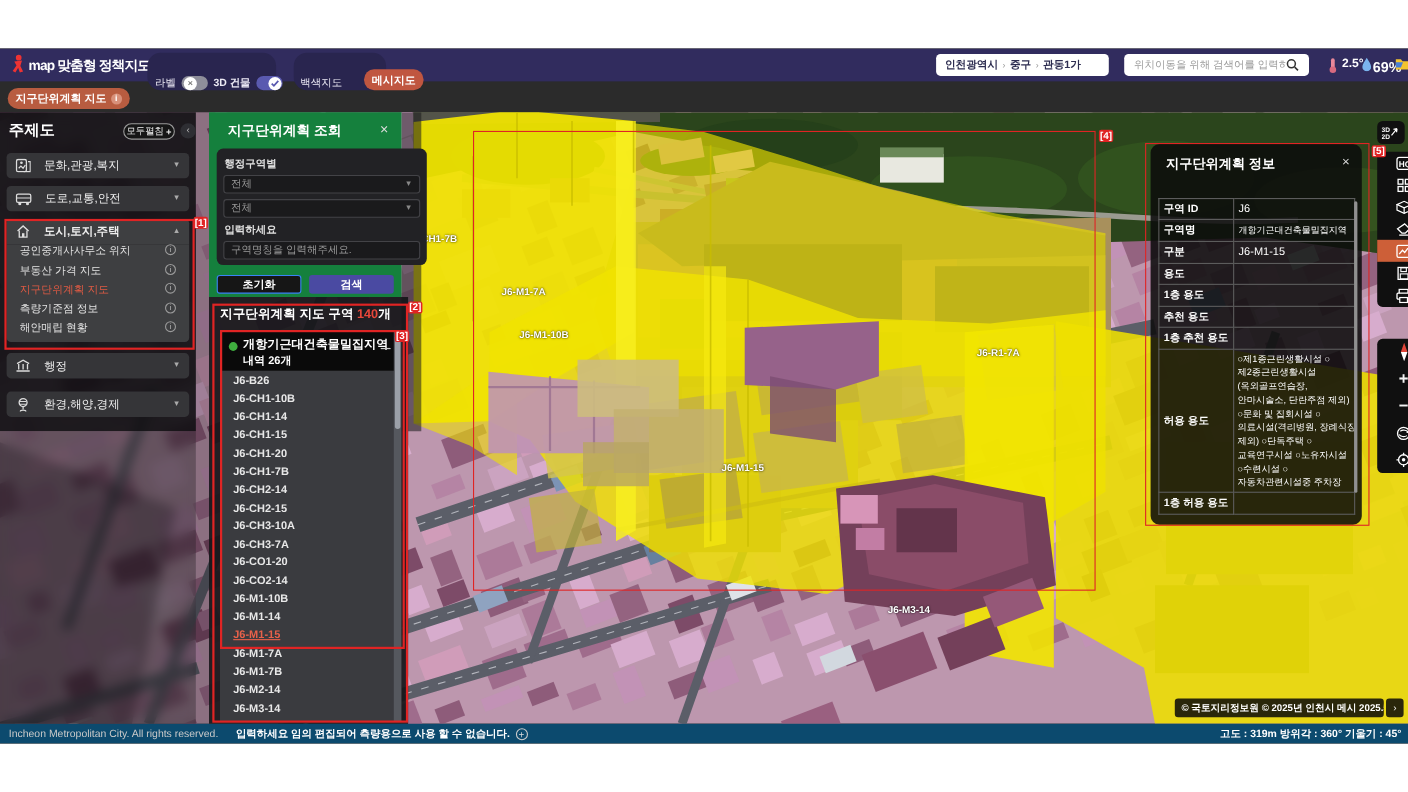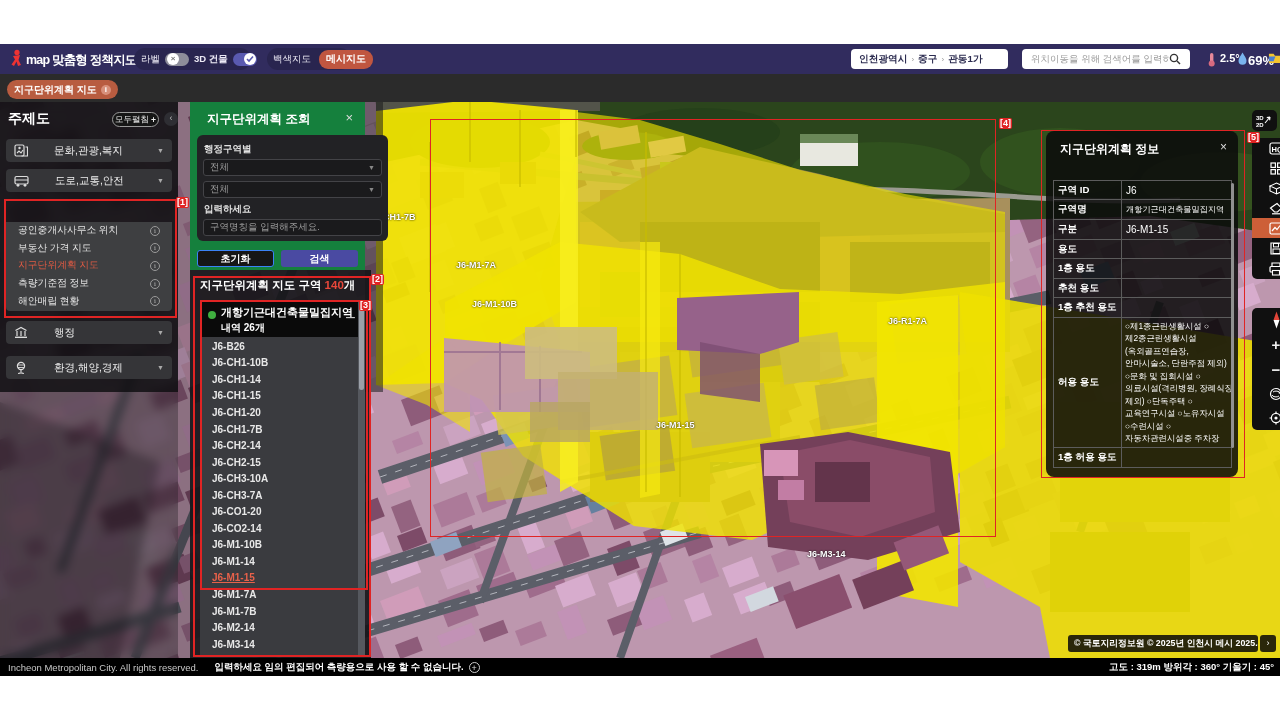--- a/index.html
+++ b/index.html
@@ -2,38 +2,38 @@
 <html><head>
 <meta charset="utf-8">
 <style>
 html,body{margin:0;padding:0;background:#fff;width:1280px;height:720px;overflow:hidden;font-family:"Liberation Sans",sans-serif;}
 *{box-sizing:border-box;}
 #app{position:absolute;left:0;top:44px;width:1280px;height:632px;background:#2b2b2b;overflow:hidden;}
 .abs{position:absolute;}
 
 #topbar{position:absolute;left:0;top:0;width:1280px;height:30px;background:#312c5e;}
 #topbar .logo{position:absolute;left:26px;top:8px;color:#fff;font-weight:bold;font-size:12.5px;letter-spacing:-0.8px;white-space:nowrap;}
-.grp{position:absolute;top:4px;height:22px;background:#29254f;border-radius:12px;display:flex;align-items:center;padding:0 7px;gap:5px;color:#eceaf5;font-size:9.5px;white-space:nowrap;}
+.grp{position:absolute;top:4px;height:34px;background:#29254f;border-radius:12px;display:flex;align-items:flex-end;padding:0 7px;gap:5px;color:#eceaf5;font-size:9.5px;white-space:nowrap;}
 .tgl{width:24px;height:13px;border-radius:7px;position:relative;flex-shrink:0;}
 .tgl .knob{position:absolute;top:0.5px;width:12px;height:12px;border-radius:50%;background:#fff;color:#777;font-size:8px;line-height:12px;text-align:center;font-weight:bold;}
 .pillred{background:#c05640;color:#fff;font-weight:bold;font-size:10px;border-radius:9px;padding:2.5px 7px;}
 .wbox{position:absolute;top:5px;height:20px;background:#fff;border-radius:4px;display:flex;align-items:center;font-size:10px;color:#2c2c50;white-space:nowrap;overflow:hidden;}
 
 #tagpill{position:absolute;left:7px;top:36px;height:19px;background:#b85c40;border-radius:10px;color:#fff;font-weight:bold;font-size:10px;display:flex;align-items:center;padding:0 7px;gap:4px;}
 #tagpill .i{width:10px;height:10px;border-radius:50%;background:#d8907a;color:#fff;font-size:8px;line-height:10px;text-align:center;font-weight:bold;}
 
-#botbar{position:absolute;left:0;top:614px;width:1280px;height:18px;background:#000000;color:#c9c9c9;font-size:9.5px;display:flex;align-items:center;}
+#botbar{position:absolute;left:0;top:614px;width:1280px;height:18px;background:#0c4a6e;color:#c9c9c9;font-size:9.5px;display:flex;align-items:center;}
 #botbar b{color:#fff;font-size:9.5px;}
 
 #sideblur{position:absolute;left:0;top:58px;width:178px;height:556px;background:rgba(20,18,22,0.32);backdrop-filter:blur(5px);}
 #sidebar{position:absolute;left:0;top:58px;width:178px;height:290px;background:rgba(14,14,16,0.82);}
-.mrow{position:absolute;left:6px;width:166px;height:23px;background:#353538;border-radius:4px;color:#efefef;font-size:10.5px;display:flex;align-items:center;padding:2px 8px;gap:26px;}
+.mrow{position:absolute;left:6px;width:166px;height:23px;background:#353538;border-radius:4px;color:#efefef;font-size:10.5px;display:flex;align-items:center;padding:2px 8px;gap:12px;}
 .mrow .chev{margin-left:auto;color:#aaa;font-size:9px;}
 .sub{position:absolute;left:6px;width:166px;background:#3e3f41;border-radius:0 0 4px 4px;}
-.srow{height:17.6px;display:flex;align-items:center;padding:0 12px;color:#e3e3e3;font-size:9.8px;font-family:Liberation Serif, serif;}
+.srow{height:17.6px;display:flex;align-items:flex-start;padding:0 12px;color:#e3e3e3;font-size:9.8px;}
 .srow .i{margin-left:auto;width:10px;height:10px;border:1px solid #9a9a9a;border-radius:50%;color:#bbb;font-size:7px;line-height:9px;text-align:center;}
 
 #qpanel{position:absolute;left:190px;top:58px;width:175px;height:168px;background:#15803d;}
 #qform{position:absolute;left:7px;top:33px;width:191px;height:106px;background:#222225;border-radius:6px;padding:6px;}
 .qlbl{color:#e0e0e0;font-size:9.5px;font-weight:bold;margin:2px 0 3px 1px;}
 .qsel{height:17px;background:#1a1a1c;border:1px solid #434347;border-radius:3px;color:#9a9a9a;font-size:9.5px;display:flex;align-items:center;padding:0 6px;margin-bottom:5px;}
 .qsel .c{margin-left:auto;color:#888;font-size:8px;}
 .qbtn{position:absolute;top:148px;width:77px;height:17px;border-radius:3px;font-size:10px;font-weight:bold;color:#fff;display:flex;align-items:center;justify-content:center;}
 
 #rtitle{position:absolute;left:200px;top:234px;color:#fff;font-weight:bold;font-size:11.5px;}
@@ -804,21 +804,21 @@
       <span class="tgl" style="background:#8e8e9a;">
           <span class="knob" style="left:2px;">×</span>
         </span>
       <span style="font-weight:bold;">3D 건물</span>
       <span class="tgl" style="background:#5a5ab0;">
           <span class="knob" style="right:1px;"><svg width="8" height="8" viewBox="0 0 8 8" style="margin:2px 0 0 0.5px;">
               <path d="M1 4 L3 6 L7 1.5" stroke="#5a5ab0" stroke-width="1.6" fill="none"></path>
             </svg></span>
         </span>
     </div>
-    <div class="grp" style="left:267px;width:84px;padding:0 6px;gap:8px;">
+    <div class="grp" style="left:267px;width:84px;padding:0 6px;gap:20px;">
       <span>백색지도</span>
       <span class="pillred">메시지도</span>
     </div>
     <div class="wbox" style="left:851px;width:157px;padding:0 8px;gap:4px;font-size:9.7px;">
       <b>인천광역시</b>
         <span style="color:#999;font-size:8px;">›</span>
         <b>중구</b>
         <span style="color:#999;font-size:8px;">›</span>
         <b>관동1가</b>
     </div>
@@ -872,20 +872,29 @@
     </div>
     <div class="mrow" style="top:67px;">
       <svg width="15" height="12" viewBox="0 0 15 12">
           <rect x="1" y="1.5" width="13" height="7.5" rx="1.5" fill="none" stroke="#ddd" stroke-width="1.2"></rect>
           <line x1="1" y1="5" x2="14" y2="5" stroke="#ddd" stroke-width="1"></line>
           <circle cx="4" cy="10.3" r="1.4" fill="#ddd"></circle>
           <circle cx="11" cy="10.3" r="1.4" fill="#ddd"></circle>
         </svg>
       <span>도로,교통,안전</span>
         <span class="chev" style="font-size:7px;">▼</span>
+    </div>
+    <div class="mrow" style="top:97px;background:#3e3f41;border-radius:4px 4px 0 0;">
+      <svg width="14" height="13" viewBox="0 0 14 13">
+          <path d="M2 6 L7 1.5 L12 6" fill="none" stroke="#ddd" stroke-width="1.3"></path>
+          <path d="M3.5 5.5 V11.5 H10.5 V5.5" fill="none" stroke="#ddd" stroke-width="1.2"></path>
+          <rect x="6" y="8" width="2.2" height="3.5" fill="#ddd"></rect>
+        </svg>
+      <span style="font-weight:bold;">도시,토지,주택</span>
+        <span class="chev" style="font-size:7px;">▲</span>
     </div>
     <div class="sub" style="top:120px;height:89px;">
       <div class="srow">공인중개사사무소 위치<span class="i">i</span></div>
       <div class="srow">부동산 가격 지도<span class="i">i</span></div>
       <div class="srow" style="color:#e05a43;">지구단위계획 지도<span class="i">i</span></div>
       <div class="srow">측량기준점 정보<span class="i">i</span></div>
       <div class="srow">해안매립 현황<span class="i">i</span></div>
     </div>
     <div class="mrow" style="top:219px;">
       <svg width="14" height="13" viewBox="0 0 14 13">

